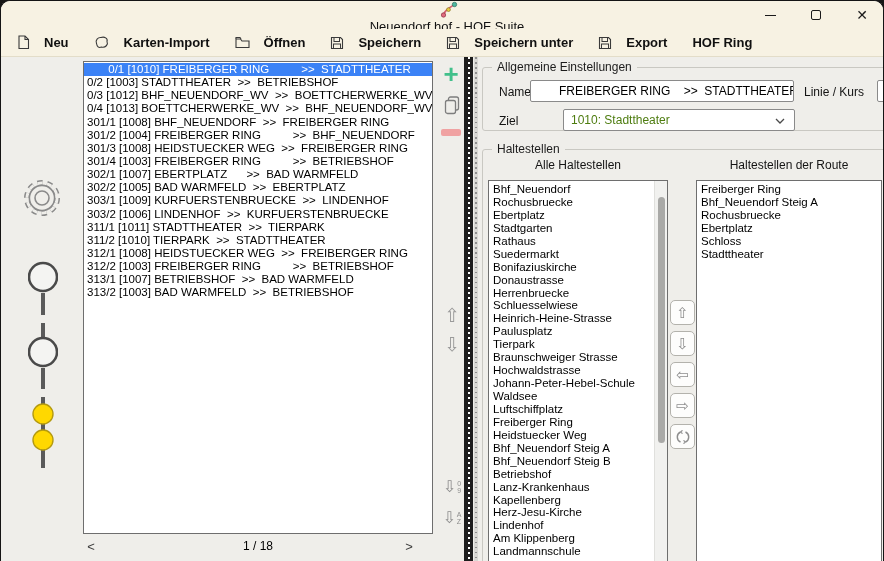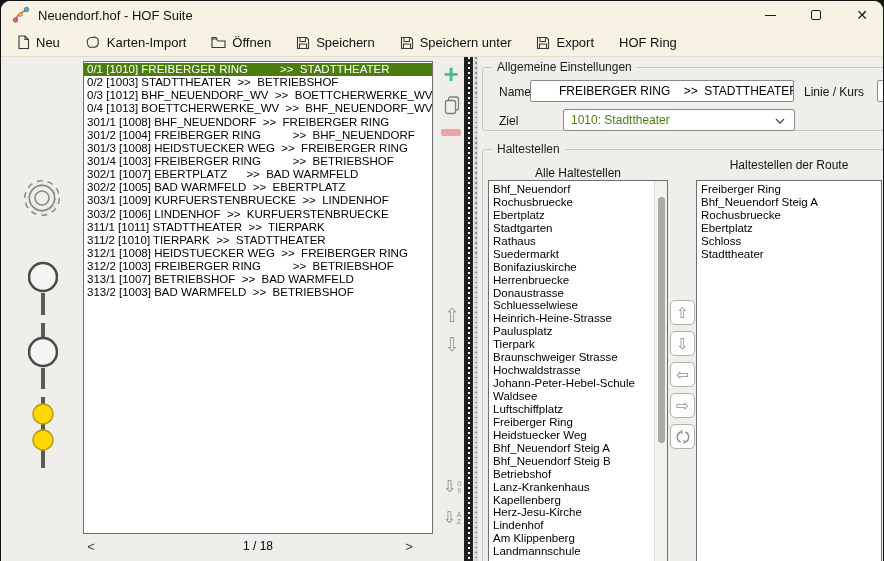--- a/index.html
+++ b/index.html
@@ -3,38 +3,38 @@
 <meta charset="utf-8">
 <style>
   * { box-sizing: border-box; margin: 0; padding: 0; }
   html,body { background:#161616; font-family:"Liberation Sans",sans-serif; }
   #window{
     position:relative; width:884px; height:561px; overflow:hidden;
     background:#efeeea; border:1px solid #141414; border-bottom:none;
     border-radius:10px 10px 0 0;
   }
   
-  .titlebar{position:absolute;left:0;top:0;width:884px;height:28px;background:#f7f2e3;display:flex;align-items:center;}
+  .titlebar{position:absolute;left:0;top:0;width:884px;height:28px;background:#f7f2e3;display:flex;align-items:center;flex-direction:column;}
   .app-icon{margin-left:11px;width:18px;height:18px;flex:0 0 auto;}
   .title-text{margin-left:8px;font-size:13px;color:#111;}
   .win-controls{position:absolute;right:0;top:0;height:28px;display:flex;align-items:center;}
   .win-btn{width:46px;height:28px;display:flex;align-items:center;justify-content:center;color:#1a1a1a;font-size:13px;cursor:default;}
   .glyph-min{display:block;width:11px;border-top:1.3px solid #1a1a1a;}
   .glyph-max{display:block;width:10px;height:10px;border:1.3px solid #1a1a1a;border-radius:2px;}
   .glyph-close{font-size:14px;line-height:1;font-family:"DejaVu Sans",sans-serif;}
   .toolbar{position:absolute;left:0;top:28px;width:884px;height:28px;background:#f7f2e3;display:flex;align-items:center;padding-left:13px;gap:19px;border-bottom:1px solid #e3ddc9;}
-  .tb-item{display:flex;align-items:center;gap:6px;font-size:13px;color:#101010;padding:2px 3px;border-radius:4px;cursor:default;}
+  .tb-item{display:flex;align-items:center;gap:14px;font-size:13px;color:#101010;padding:2px 3px;border-radius:4px;cursor:default;font-weight:bold;}
   .tb-item svg{display:block;}
   
   .gear{position:absolute;left:20px;top:174px;}
   .rail{position:absolute;left:27px;top:256px;}
   
   .route-list{position:absolute;left:82px;top:60px;width:350px;height:473px;background:#fff;border:1px solid #6e6e6e;overflow:hidden;padding-top:1px;}
   .route-list .li{height:13.15px;line-height:13.15px;font-size:11.5px;font-weight:500;color:#000;white-space:pre;padding-left:3px;overflow:hidden;}
-  .route-list .li.selected{background:#4d7c0f;color:#fff;}
+  .route-list .li.selected{background:#3b82f6;color:#fff;text-align:center;}
   
   .icon-col-btn{position:absolute;display:flex;align-items:center;justify-content:center;cursor:default;}
   .plus-ic{left:437px;top:60px;width:26px;height:26px;color:#42c08b;font-size:26px;font-weight:bold;line-height:1;}
   .copy-ic{left:440px;top:92px;width:22px;height:24px;}
   .minus-ic{left:438px;top:124px;width:24px;height:14px;}
   .minus-bar{width:20px;height:7px;background:#f0a2a2;border-radius:2px;}
   .updown{color:#9a9a9a;font-size:19px;font-family:"DejaVu Sans",sans-serif;line-height:1;}
   .up-ic{left:438px;top:301px;width:26px;height:26px;}
   .down-ic{left:438px;top:330px;width:26px;height:26px;}
   .sort-ic{display:flex;align-items:center;gap:1px;color:#8d8d8d;}
@@ -253,33 +253,33 @@
       <span>1010: Stadttheater</span>
       <svg class="chev" width="10" height="6" viewBox="0 0 10 6">
           <polyline points="1,1 5,5 9,1" fill="none" stroke="#4a4a4a" stroke-width="1.3"></polyline>
         </svg>
     </div>
   </div>
 
   <div class="groupbox" id="group-stops">
     <span class="group-title">Haltestellen</span>
 
-    <span class="list-header" style="left:5px;top:16px;width:180px;">Alle Haltestellen</span>
+    <span class="list-header" style="left:5px;top:8px;width:180px;">Alle Haltestellen</span>
     <span class="list-header" style="left:213px;top:8px;width:186px;">Haltestellen der Route</span>
 
     <div class="stops-list" style="left:5px;top:30px;width:180px;height:400px;padding-right:15px;">
         <div class="li">Bhf_Neuendorf</div>
         <div class="li">Rochusbruecke</div>
         <div class="li">Ebertplatz</div>
         <div class="li">Stadtgarten</div>
         <div class="li">Rathaus</div>
         <div class="li">Suedermarkt</div>
         <div class="li">Bonifaziuskirche</div>
+        <div class="li">Donaustrasse</div>
         <div class="li">Herrenbruecke</div>
-        <div class="li">Donaustrasse</div>
         <div class="li">Schluesselwiese</div>
         <div class="li">Heinrich-Heine-Strasse</div>
         <div class="li">Paulusplatz</div>
         <div class="li">Tierpark</div>
         <div class="li">Braunschweiger Strasse</div>
         <div class="li">Hochwaldstrasse</div>
         <div class="li">Johann-Peter-Hebel-Schule</div>
         <div class="li">Waldsee</div>
         <div class="li">Luftschiffplatz</div>
         <div class="li">Freiberger Ring</div>

